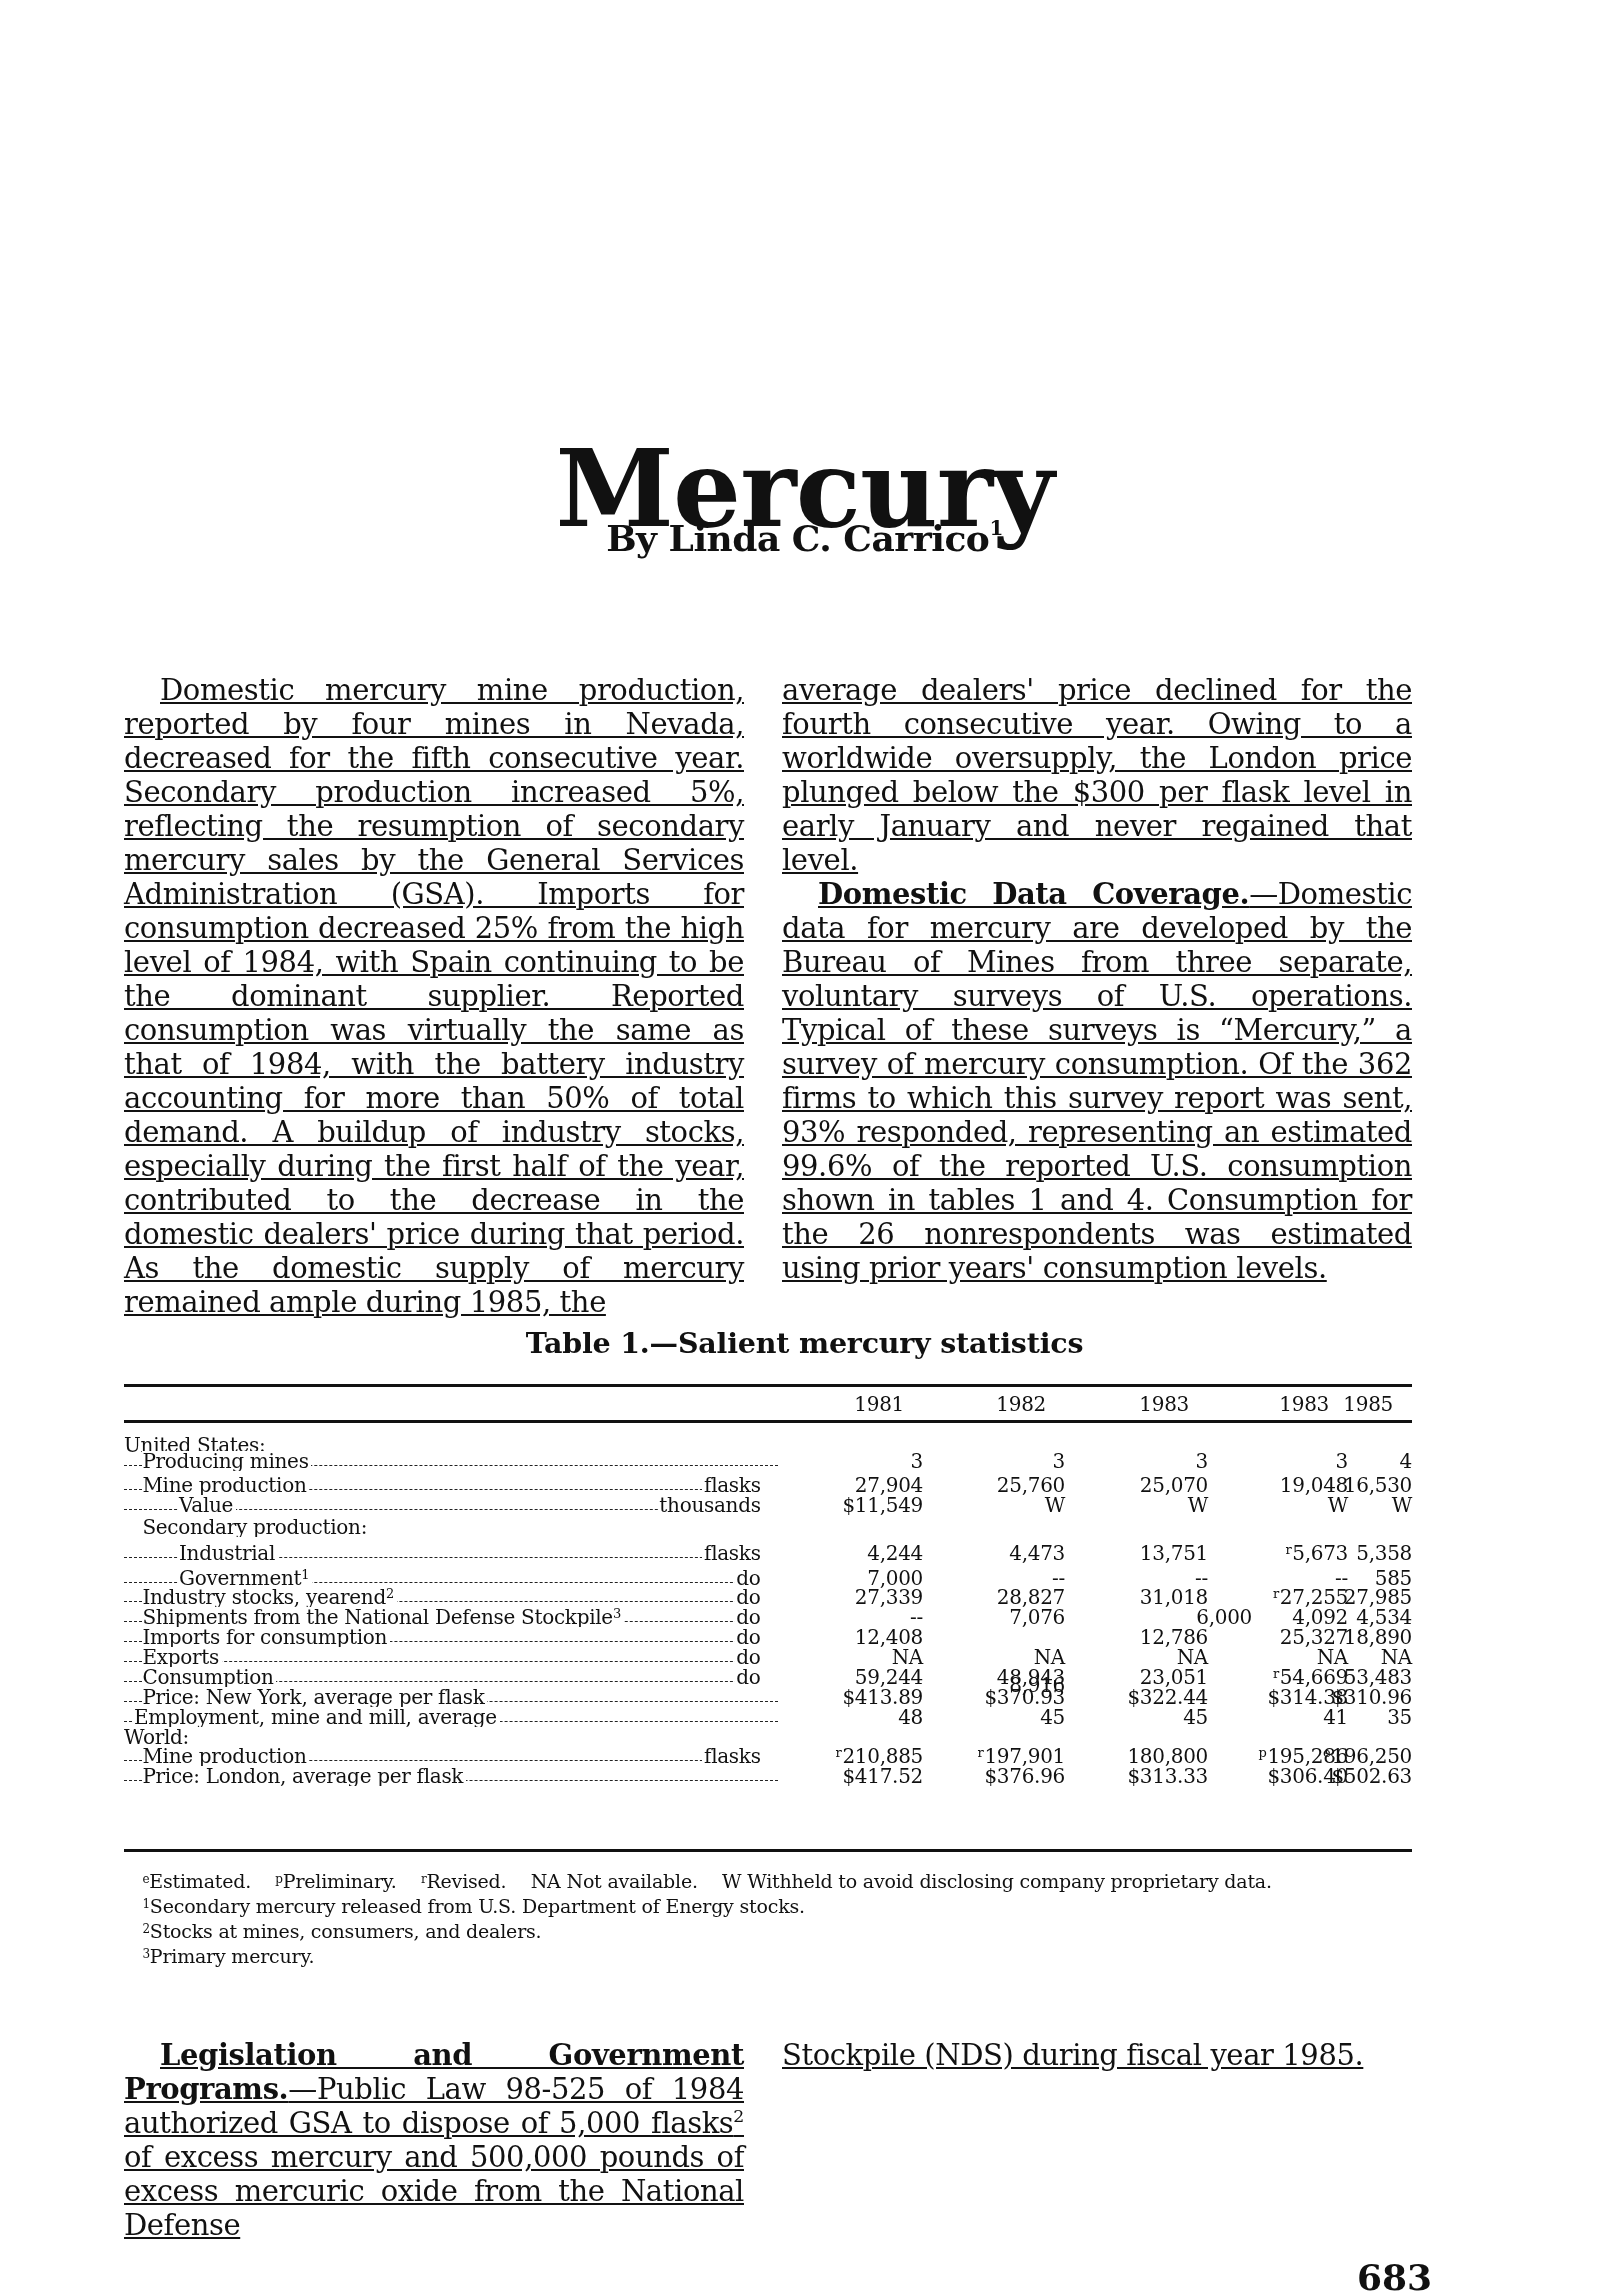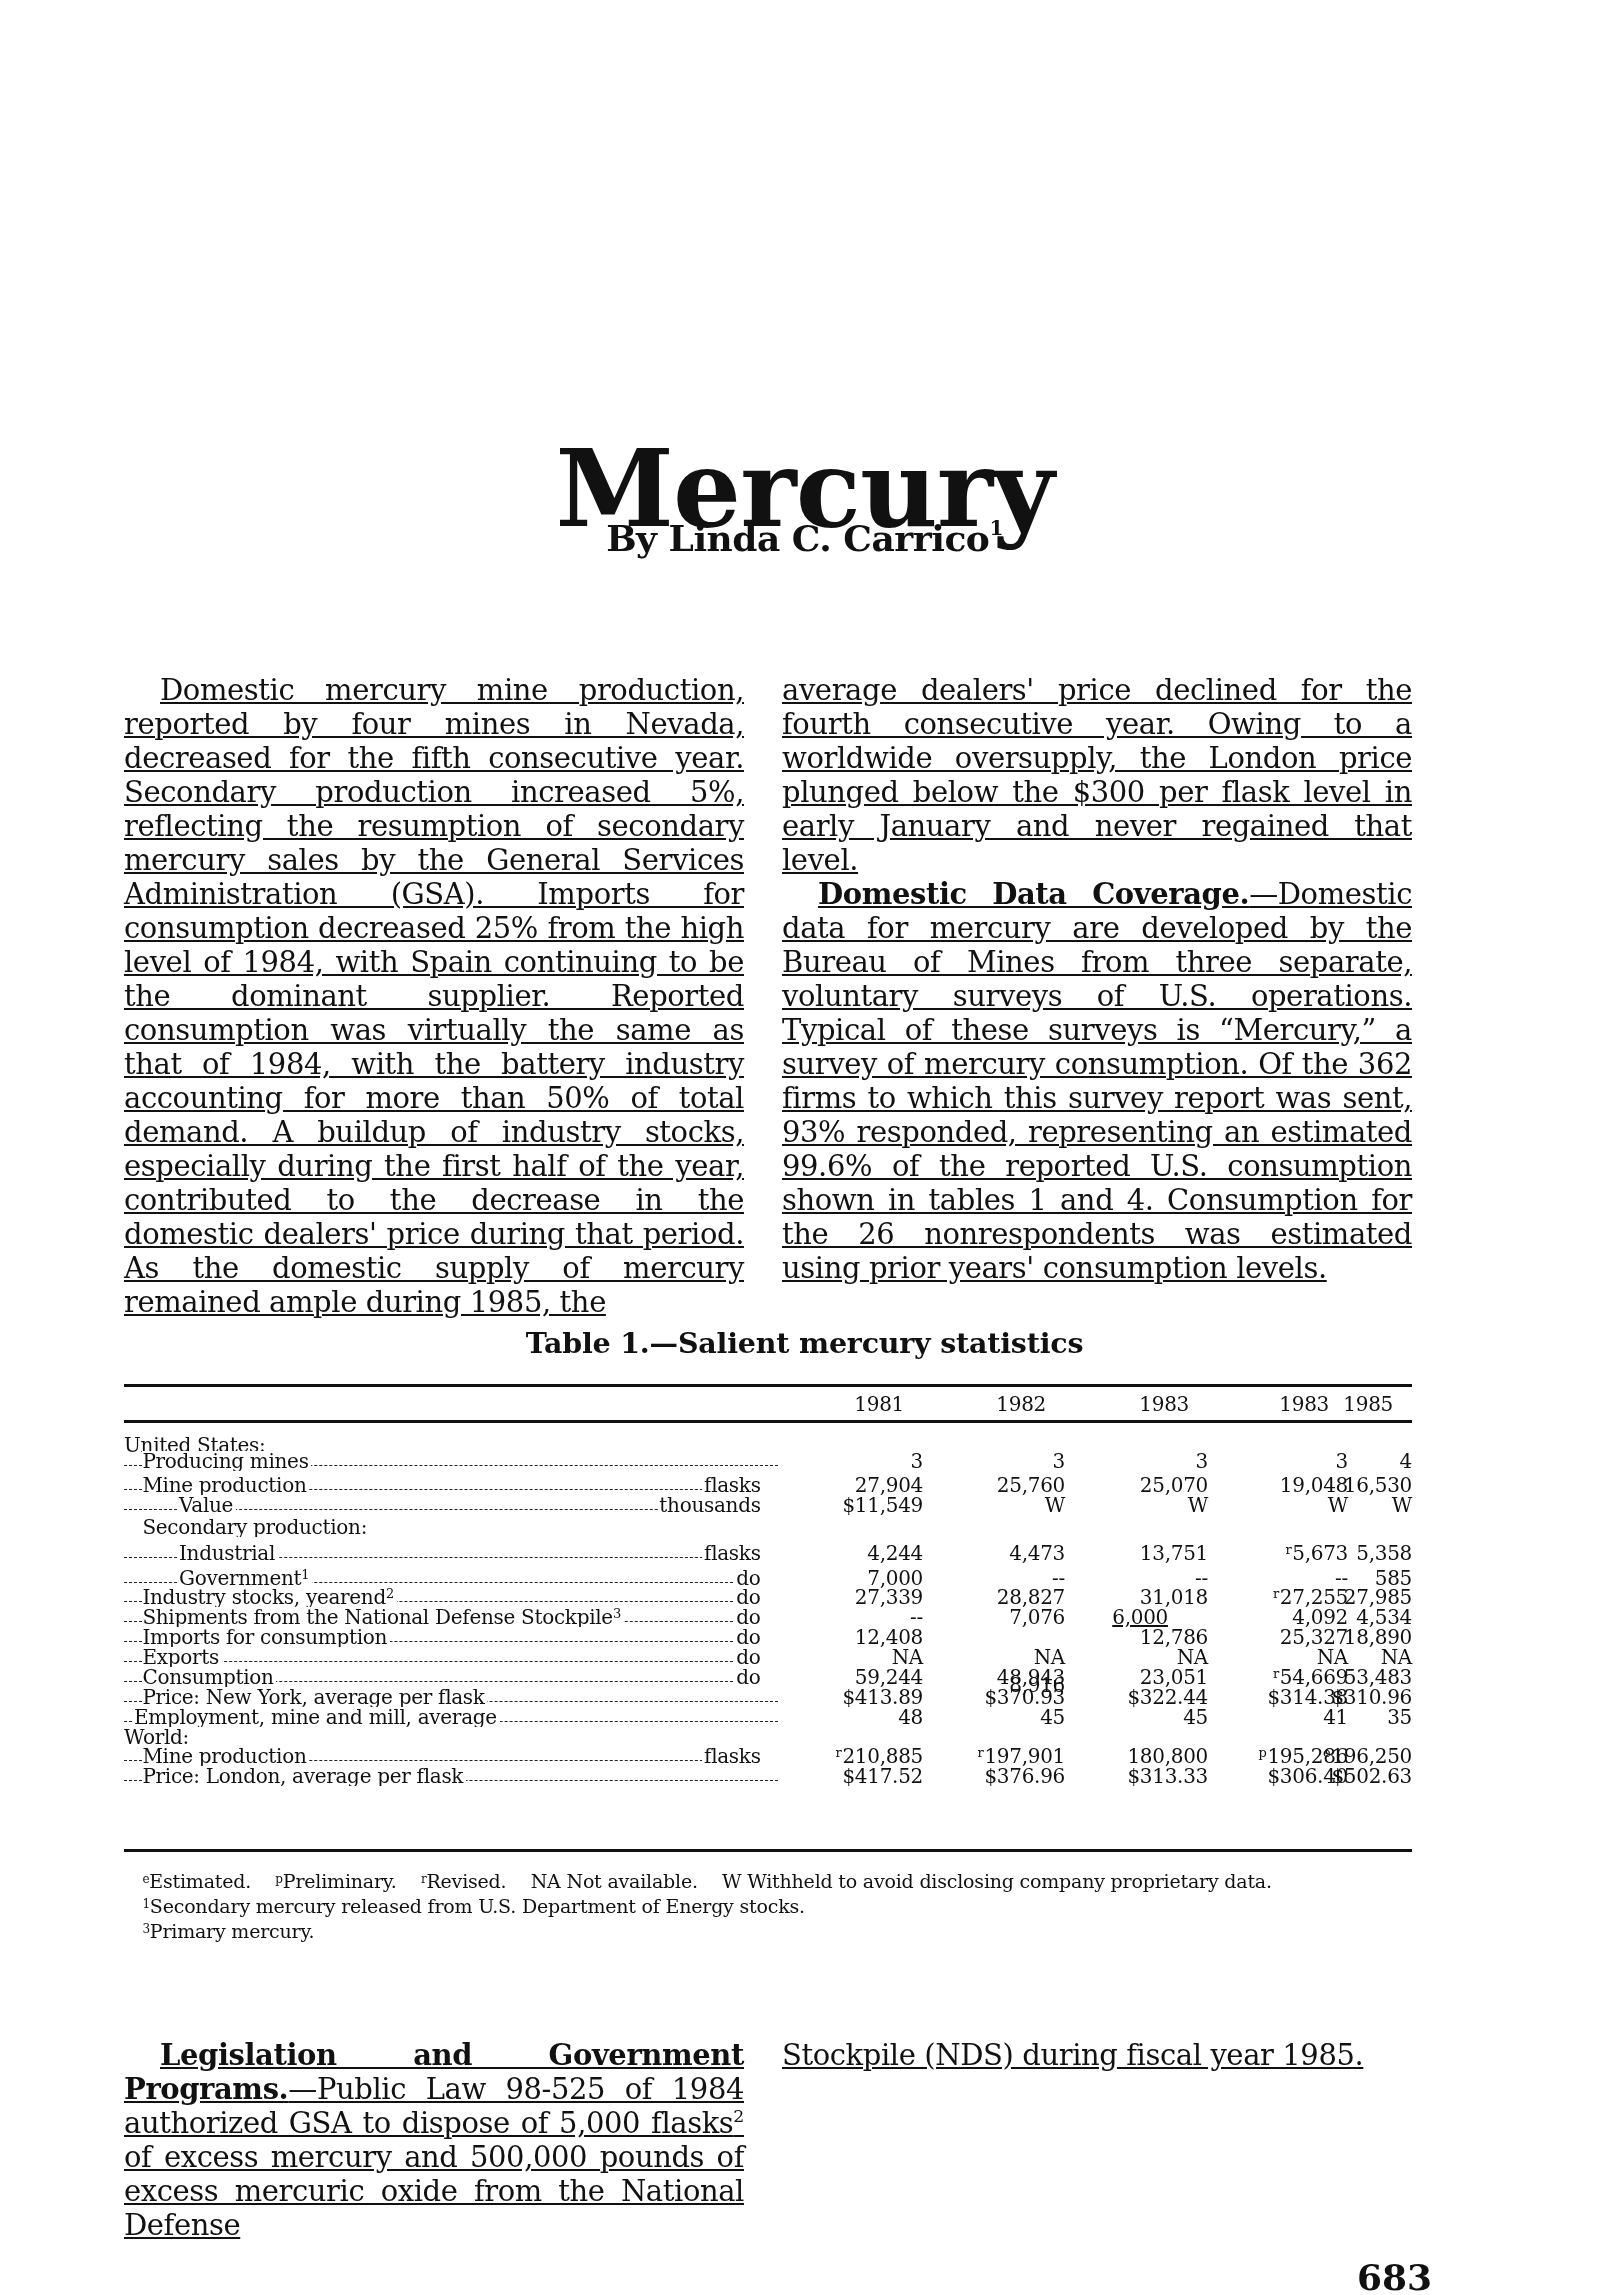--- a/index.html
+++ b/index.html
@@ -151,21 +151,21 @@
         <div class="cell" style="left: 675px;"><span>27,339</span></div>
         <div class="cell" style="left: 817px;"><span>28,827</span></div>
         <div class="cell" style="left: 960px;"><span>31,018</span></div>
         <div class="cell" style="left: 1100px;"><sup>r</sup><span>27,255</span></div>
         <div class="cell" style="left: 1164px;"><span>27,985</span></div>
       </div>
       <div class="trow" style="top: 223px;">
         <div class="stub"><span class="leader"></span><span class="lbl" style="margin-left: 18.4px;"><span>Shipments from the National Defense Stockpile</span><sup>3</sup></span><span class="unit">do</span></div>
         <div class="cell" style="left: 675px;"><span>--</span></div>
         <div class="cell" style="left: 817px;"><span>7,076</span></div>
-        <div class="cell" style="left: 920px; text-decoration: underline;"><span>6,000</span></div>
+        <div class="cell" style="left: 1004px;"><span>6,000</span></div>
         <div class="cell" style="left: 1100px;"><span>4,092</span></div>
         <div class="cell" style="left: 1164px;"><span>4,534</span></div>
       </div>
       <div class="trow" style="top: 243px;">
         <div class="stub"><span class="leader"></span><span class="lbl" style="margin-left: 18.4px;"><span>Imports for consumption</span></span><span class="unit">do</span></div>
         <div class="cell" style="left: 675px;"><span>12,408</span></div>
         <div class="cell" style="left: 817px; margin-top: 48px;"><span>8,916</span></div>
         <div class="cell" style="left: 960px;"><span>12,786</span></div>
         <div class="cell" style="left: 1100px;"><span>25,327</span></div>
         <div class="cell" style="left: 1164px;"><span>18,890</span></div>
@@ -222,20 +222,21 @@
         <div class="cell" style="left: 1164px;"><span>$502.63</span></div>
       </div>
     </div>
   <div class="rule" id="rule-bottom"></div>
 </div>
 
 <div class="notes">
   <p class="legend" id="legend"><span><sup>e</sup><span>Estimated.</span></span> <span><sup>p</sup><span>Preliminary.</span></span> <span><sup>r</sup><span>Revised.</span></span> <span><span>NA Not available.</span></span> <span><span>W Withheld to avoid disclosing company proprietary data.</span></span> </p>
   <div id="footnotes">
       <p class="fn"><sup>1</sup><span>Secondary mercury released from U.S. Department of Energy stocks.</span></p>
+      <p class="fn"><sup>2</sup><span>Stocks at mines, consumers, and dealers.</span></p>
       <p class="fn"><sup>3</sup><span>Primary mercury.</span></p>
     </div>
 </div>
 
 <div class="col" id="col-left-bot">
   <p><b>Legislation and Government Programs.</b><span>—Public Law 98-525 of 1984 authorized GSA to dispose of 5,000 flasks</span><sup>2</sup><span> of excess mercury and 500,000 pounds of excess mercuric oxide from the National Defense</span></p>
 </div>
 <div class="col" id="col-right-bot">
   <p class="noindent">Stockpile (NDS) during fiscal year 1985.</p>
 </div>

